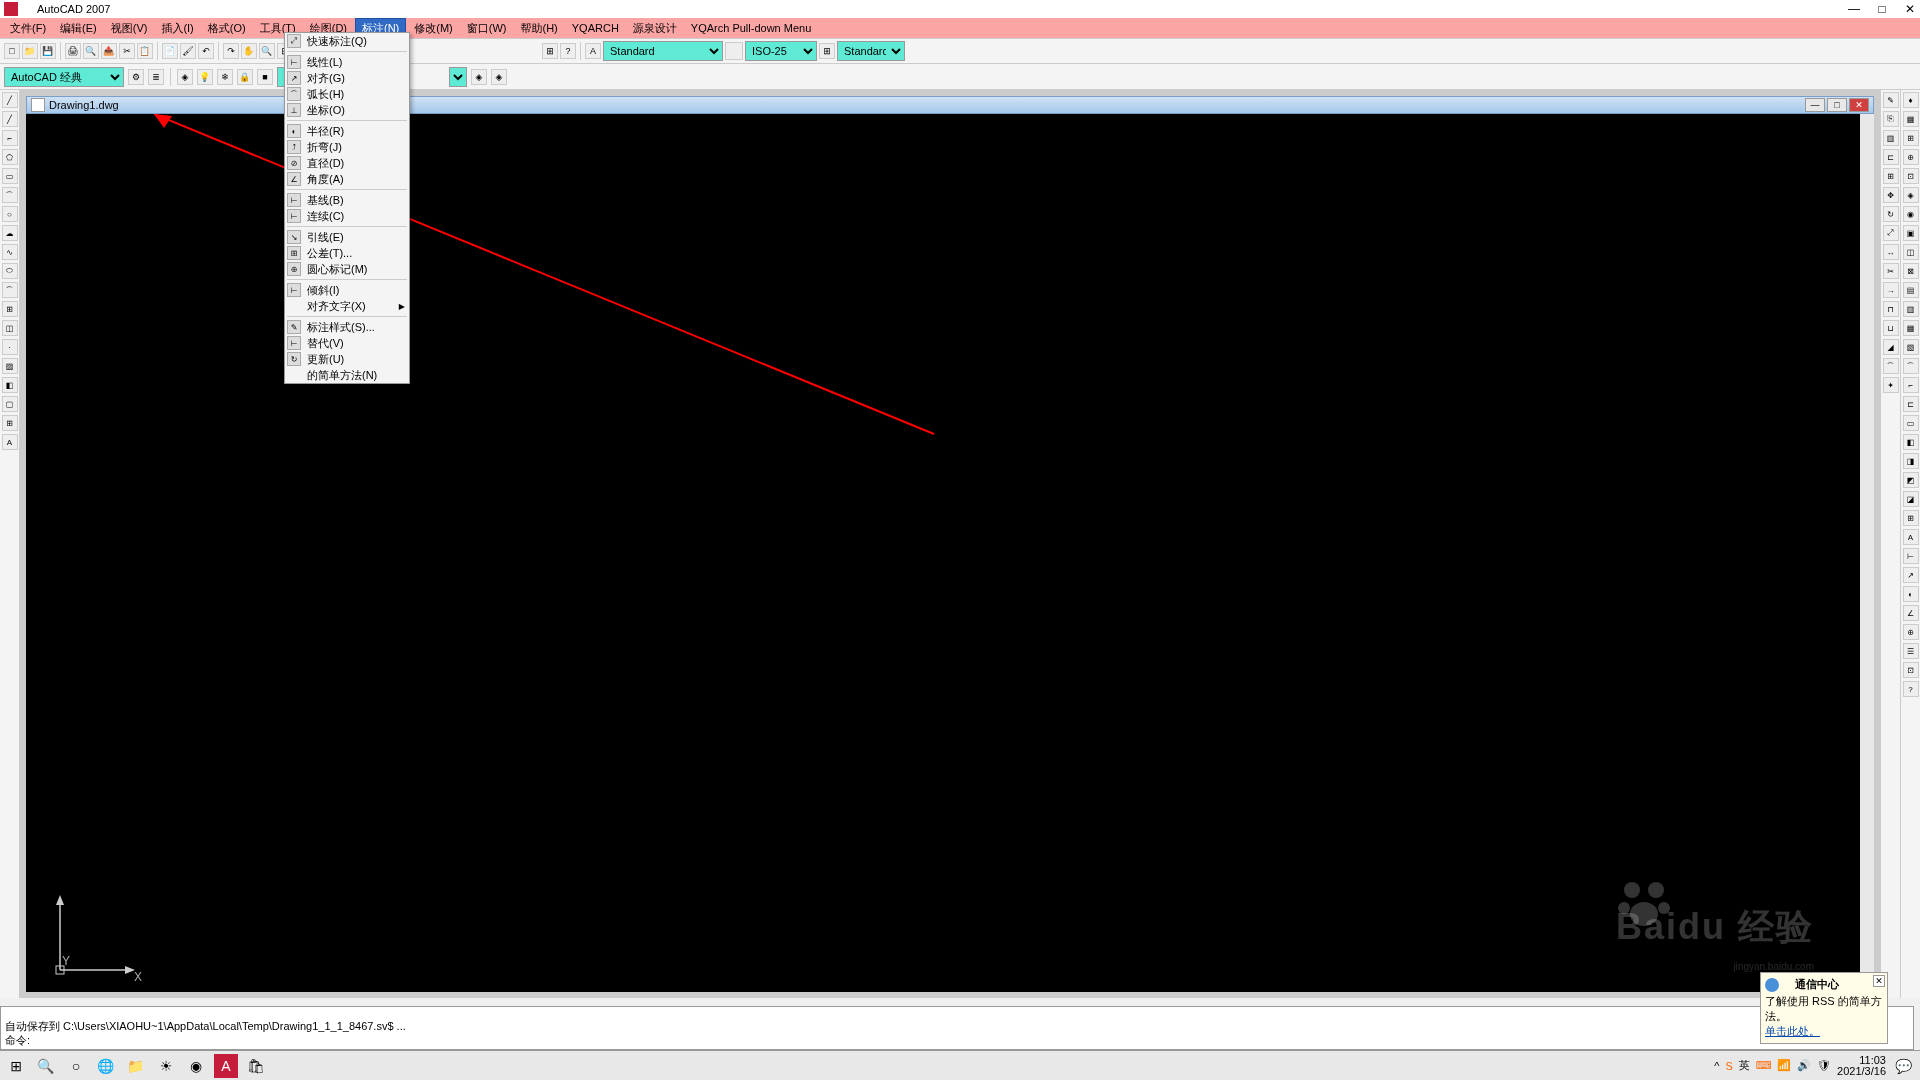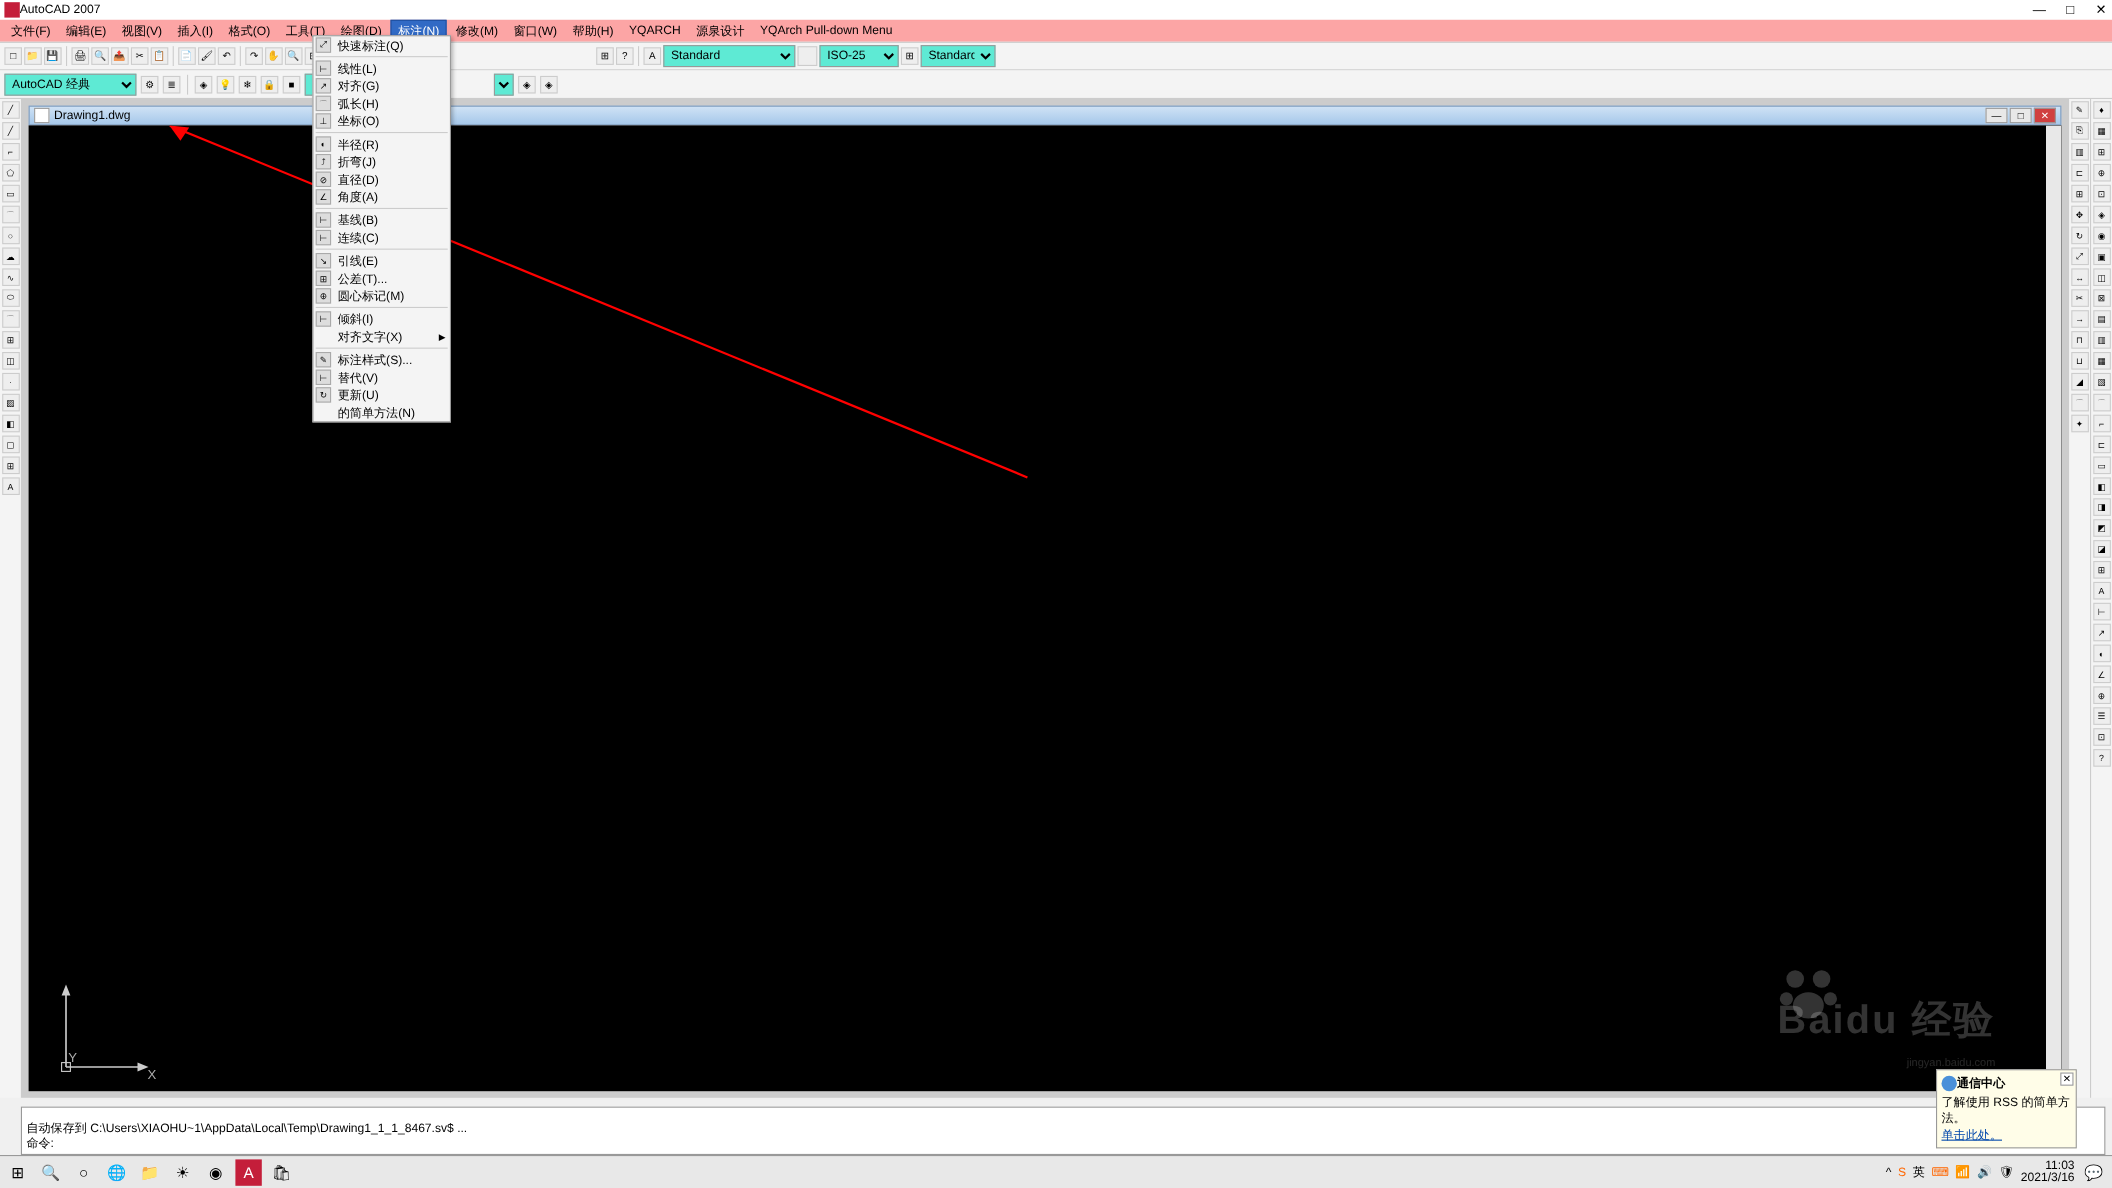--- a/index.html
+++ b/index.html
@@ -1,18 +1,18 @@
 <!DOCTYPE html>
 <html><head>
 <meta charset="utf-8">
 <style>
 *{margin:0;padding:0;box-sizing:border-box;font-family:"Microsoft YaHei",Tahoma,sans-serif;font-size:11px;user-select:none}
 body{width:1920px;height:1080px;overflow:hidden;background:#f0f0f0;position:relative}
 .titlebar{height:18px;background:#fff;display:flex;align-items:center;padding:0 4px;justify-content:space-between}
-.titlebar-left{display:flex;align-items:center;gap:0}
+.titlebar-left{display:flex;align-items:center;gap:19px}
 .app-icon{width:14px;height:14px;background:#c41e3a;display:inline-block}
 .title-text{font-size:11px}
 .win-btns{display:flex;gap:16px}
 .win-btn{width:12px;height:12px;display:flex;align-items:center;justify-content:center;cursor:pointer;font-size:12px}
 .menubar{height:20px;background:#fca5a5;display:flex;align-items:center;padding:0 4px;gap:2px}
 .menu-item{padding:2px 6px;cursor:pointer;font-size:11px}
 .menu-item.active{background:#316ac5;color:#fff;border:1px solid #2050a0}
 .toolbar1{height:26px;background:#f4f4f4;border-top:1px solid #ccc;border-bottom:1px solid #ccc;display:flex;align-items:center;padding:0 4px;gap:2px}
 .toolbar2{height:26px;background:#f4f4f4;border-bottom:1px solid #ccc;display:flex;align-items:center;padding:0 4px;gap:4px}
 .tbtn{width:16px;height:16px;display:inline-flex;align-items:center;justify-content:center;cursor:pointer;background:#eee;border:1px solid #ccc;font-size:9px}
@@ -33,21 +33,21 @@
 .doc-btn.close{background:#d04040;color:#fff}
 .axis-y{position:absolute;left:36px;bottom:24px;color:#aaa;font-size:12px;pointer-events:none}
 .axis-x{position:absolute;left:108px;bottom:8px;color:#aaa;font-size:12px;pointer-events:none}
 .axis-lines{position:absolute;left:24px;bottom:12px;width:90px;height:90px;pointer-events:none}
 .red-annot{position:absolute;pointer-events:none}
 .dropdown{position:absolute;left:284px;top:32px;width:126px;background:#f4f4f4;border:1px solid #999;box-shadow:2px 2px 4px rgba(0,0,0,0.3);z-index:100}
 .dd-item{padding:2px 4px 2px 22px;cursor:pointer;font-size:11px;position:relative;height:16px;display:flex;align-items:center}
 .dd-sep{height:1px;background:#ccc;margin:2px 2px}
 .dd-icon{position:absolute;left:2px;width:14px;height:14px;background:#ddd;border:1px solid #aaa;font-size:8px;display:flex;align-items:center;justify-content:center}
 .dd-arrow{position:absolute;right:4px;font-size:8px}
-.cmdarea{position:absolute;left:19px;right:6px;bottom:30px;height:44px;background:#fff;border:1px solid #999;padding:2px 4px;font-family:Consolas,monospace;font-size:11px;display:flex;flex-direction:column;justify-content:flex-end}
+.cmdarea{position:absolute;left:0;right:6px;bottom:30px;height:44px;background:#fff;border:1px solid #999;padding:2px 4px;font-family:Consolas,monospace;font-size:11px;display:flex;flex-direction:column;justify-content:flex-end}
 .cmdline{line-height:14px}
 .taskbar{position:absolute;left:0;right:0;bottom:0;height:30px;background:#e8e8e8;border-top:1px solid #999;display:flex;align-items:center;padding:0 4px;justify-content:space-between}
 .tb-left{display:flex;gap:6px;align-items:center}
 .tb-right{display:flex;gap:6px;align-items:center;font-size:10px}
 .tb-icon{width:24px;height:24px;display:flex;align-items:center;justify-content:center;cursor:pointer;font-size:14px}
 .tb-time{text-align:right;line-height:11px}
 .tooltip{position:absolute;right:32px;bottom:36px;width:128px;background:#fffde8;border:1px solid #999;padding:4px;font-size:10px;z-index:50}
 .tooltip-close{position:absolute;right:2px;top:2px;width:12px;height:12px;border:1px solid #999;font-size:9px;display:flex;align-items:center;justify-content:center;cursor:pointer;background:#fff}
 .tooltip a{color:#0047ab;text-decoration:underline;cursor:pointer}
 .watermark{position:absolute;right:60px;bottom:40px;color:rgba(255,255,255,0.2);font-size:36px;font-weight:bold;pointer-events:none;z-index:5;letter-spacing:2px}
@@ -351,21 +351,21 @@
     </div>
   </div>
 
 <div class="cmdarea">
   <div class="cmdline">自动保存到  C:\Users\XIAOHU~1\AppData\Local\Temp\Drawing1_1_1_8467.sv$ ...</div>
   <div class="cmdline">命令:</div>
 </div>
 
 <div class="tooltip">
   <span class="tooltip-close">✕</span>
-  <div style="display:flex;align-items:center;gap:0;margin-bottom:2px">
+  <div style="display:flex;align-items:center;gap:16px;margin-bottom:2px">
     <span style="width:14px;height:14px;background:#4a90d9;border-radius:50%;display:inline-block"></span>
     <b>通信中心</b>
   </div>
   <div>了解使用 RSS 的简单方法。</div>
   <a>单击此处。</a>
 </div>
 
 <div class="taskbar">
   <div class="tb-left">
     <span class="tb-icon">⊞</span>

